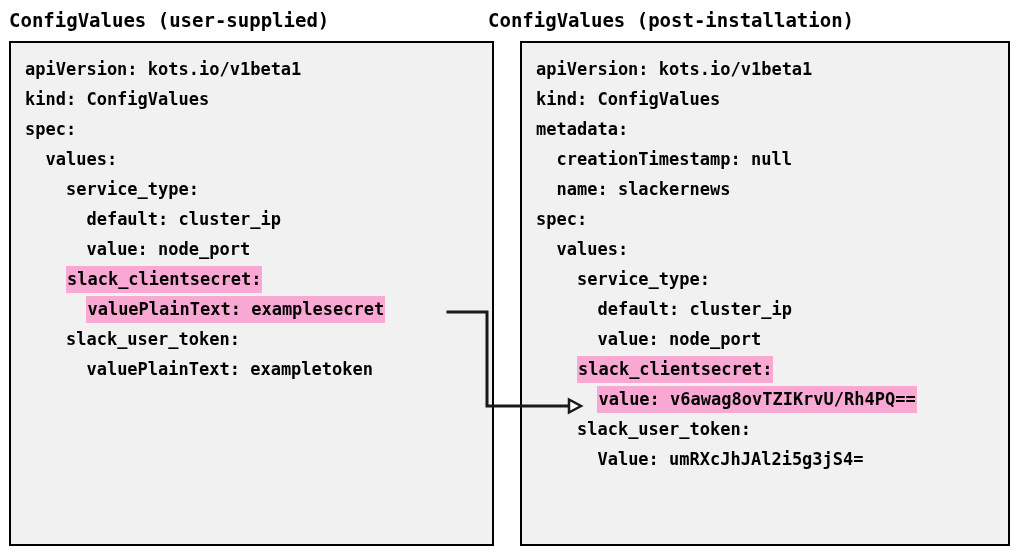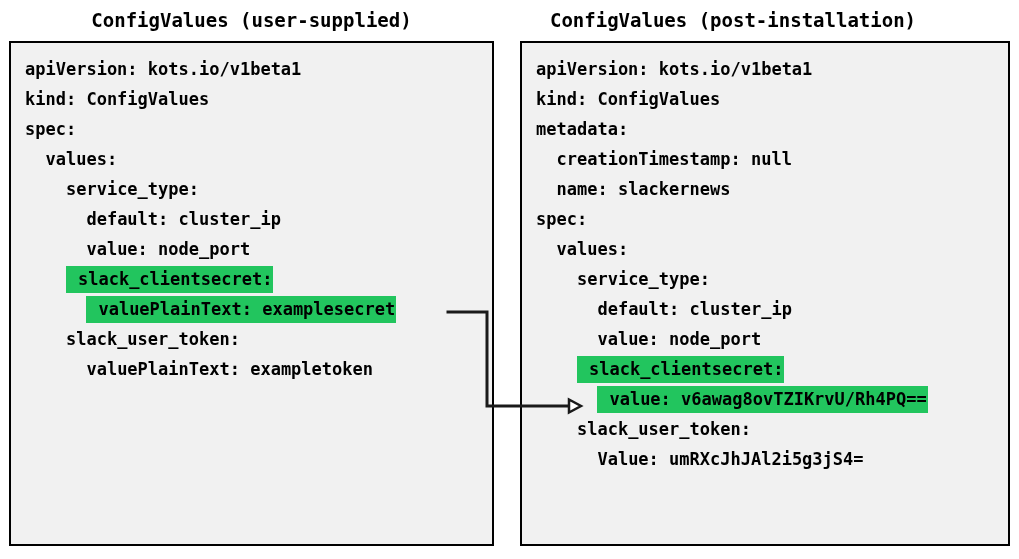--- a/index.html
+++ b/index.html
@@ -28,21 +28,21 @@
 
   .panel-title {
     position: absolute;
     top: 9px;
     font-family: "DejaVu Sans Mono", "Liberation Mono", monospace;
     font-size: 19px;
     font-weight: bold;
     color: #000000;
     letter-spacing: 0px;
     white-space: pre;
-    text-align: center;
+    text-align: left;
   }
   #title-left  { left: 9px;   width: 485px; }
   #title-right { left: 488px; width: 490px; }
 
   .code-block {
     position: absolute;
     left: 14px;
     top: 11px;
     right: 4px;
     margin: 0;
@@ -60,22 +60,22 @@
     height: 30px;
     white-space: pre;
   }
 
   .code-line > .seg {
     display: inline;
     white-space: pre;
   }
 
   .hl {
-    background: #22c55e;
-    padding: 3px 1px 4px 12px;
+    background: #f9a8d4;
+    padding: 3px 1px 4px 1px;
     box-decoration-break: clone;
     -webkit-box-decoration-break: clone;
   }
 
   #connector {
     position: absolute;
     left: 0;
     top: 0;
     width: 1019px;
     height: 559px;

